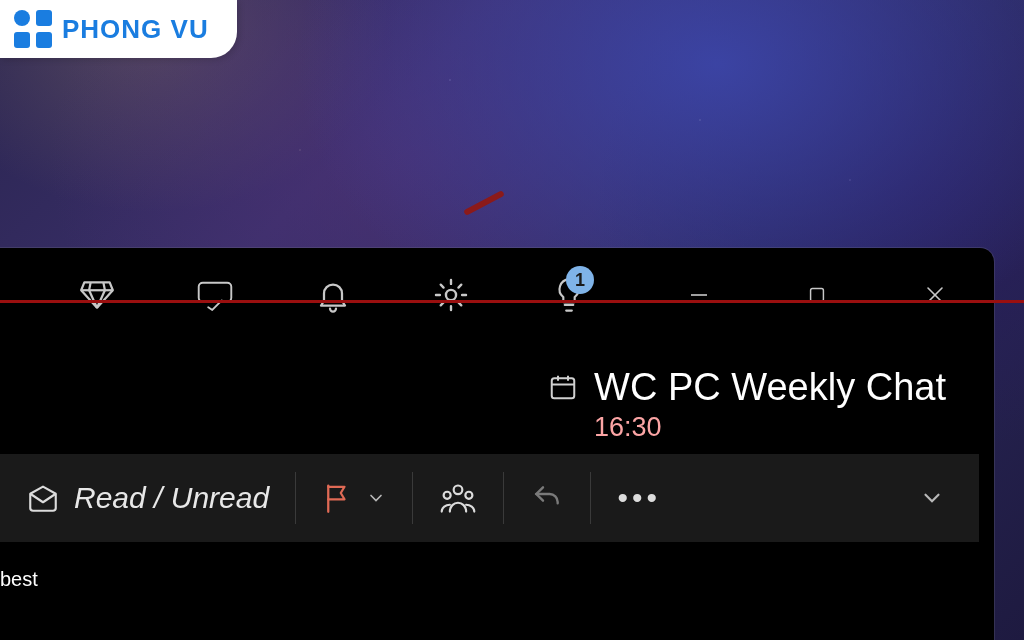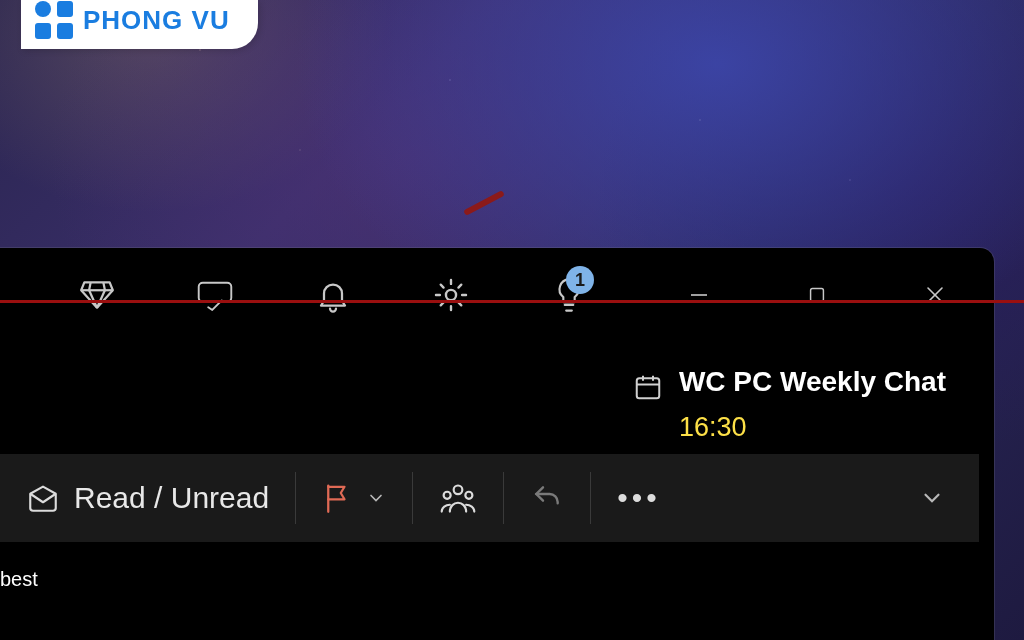--- a/index.html
+++ b/index.html
@@ -24,23 +24,22 @@
       radial-gradient(1px 1px at 700px 120px, rgba(255,255,255,0.3), transparent),
       radial-gradient(1px 1px at 850px 180px, rgba(200,180,255,0.35), transparent),
       radial-gradient(1px 1px at 300px 150px, rgba(255,220,200,0.3), transparent);
   }
   
   .scratch { position:absolute; left:462px; top:200px; width:44px; height:6px; background:#8b1a1a; border-radius:3px; transform:rotate(-28deg); }
 
   
   .logo-pill {
     position:absolute; left:0; top:0; background:#fff; border-radius:0 0 26px 0;
-    padding:1px 28px 10px 14px; display:flex; align-items:center; gap:10px;
+    padding:10px 28px 10px 14px; display:flex; align-items:center; gap:10px;
     box-shadow: 2px 2px 6px rgba(0,0,0,0.15);
-    margin-left: 21px;
   }
   .logo-squares { display:grid; grid-template-columns:16px 16px; grid-template-rows:16px 16px; gap:6px; }
   .logo-squares span { background:#1a7de0; border-radius:3px; }
   .logo-squares span:first-child { border-radius:50%; }
   .logo-text { color:#1a7de0; font-weight:700; font-size:26px; letter-spacing:1px; font-family:"Segoe UI", Arial, sans-serif; }
 
   
   .window {
     position:absolute; left:0; top:248px; right:30px; bottom:0;
     background:#000; border-top-right-radius:14px;
@@ -66,27 +65,27 @@
   .wc { width:118px; height:94px; display:flex; align-items:center; justify-content:center; color:#c8c8c8; }
 
   
   .redline { position:absolute; left:0; right:-30px; top:300px; height:3px; background:#9a0f0f; }
 
   
   .event {
     position:absolute; right:48px; top:118px; display:flex; align-items:flex-start; gap:16px; color:#fff;
   }
   .event-icon { color:#d0d0d0; margin-top:6px; }
-  .event-title { font-size:28px; font-weight:700; line-height:1.15; }
-  .event-time  { font-size:27px; font-weight:400; color:#fde047; margin-top:14px; }
+  .event-title { font-size:38px; font-weight:400; line-height:1.15; }
+  .event-time  { font-size:27px; font-weight:400; color:#fca5a5; margin-top:2px; }
 
   
   .actionbar {
     position:absolute; left:0; right:15px; top:206px; height:88px;
-    background:#1a1a1a; display:flex; align-items:center; color:#dcdcdc;
+    background:#1a1a1a; display:flex; align-items:center; color:#dcdcdc;font-style:italic;
   }
   .ab-item { display:flex; align-items:center; gap:14px; padding:0 26px; height:100%; }
   .ab-sep { width:1px; height:52px; background:#3a3a3a; }
   .ab-label { font-size:30px; color:#e8e8e8; }
   .flag-red { color:#e06a55; }
   .chev-down { color:#b8b8b8; }
   .ab-right { margin-left:auto; padding-right:34px; color:#b8b8b8; }
 
   
   .snippet { position:absolute; left:0; top:320px; color:#fff; font-size:20px; padding-left:0; }

